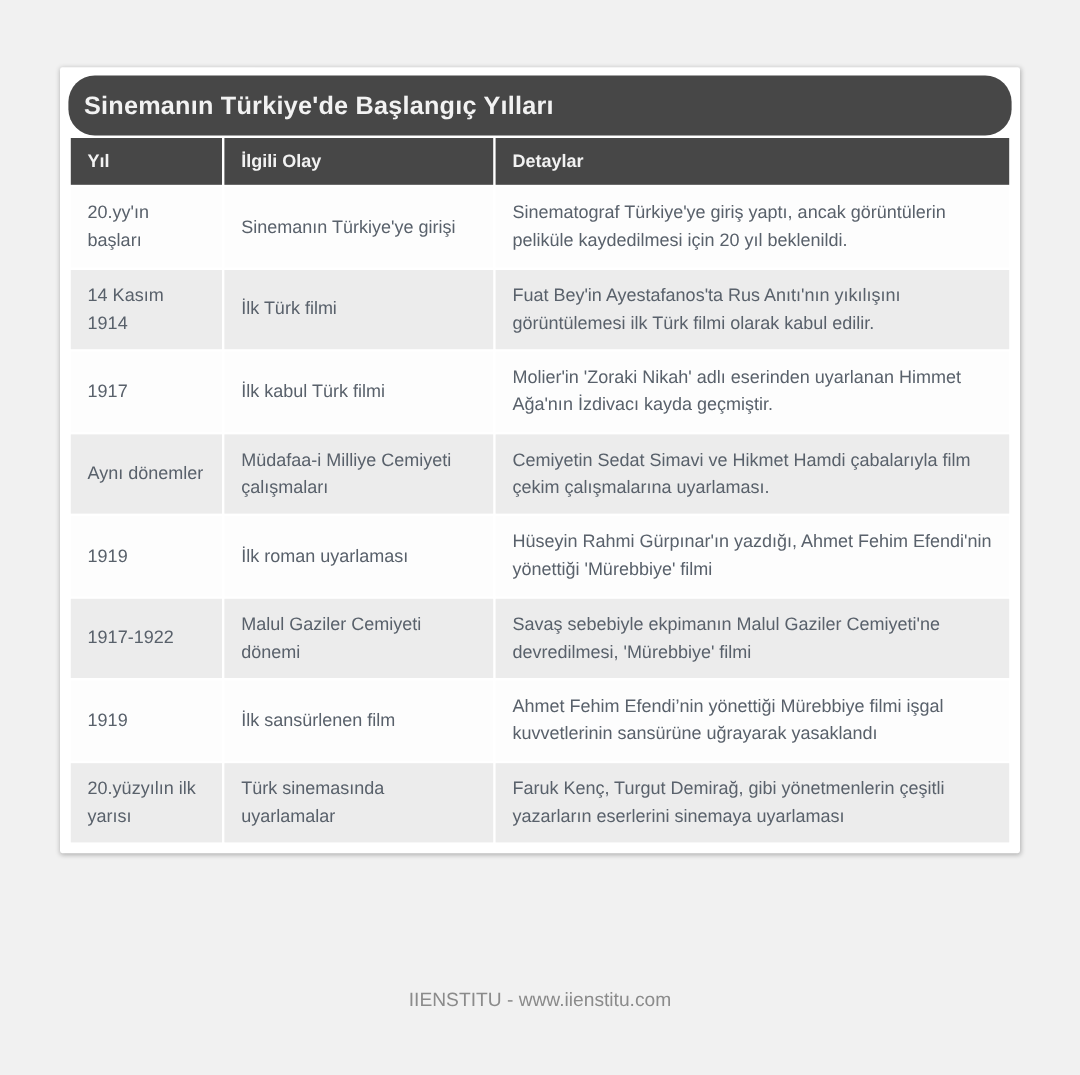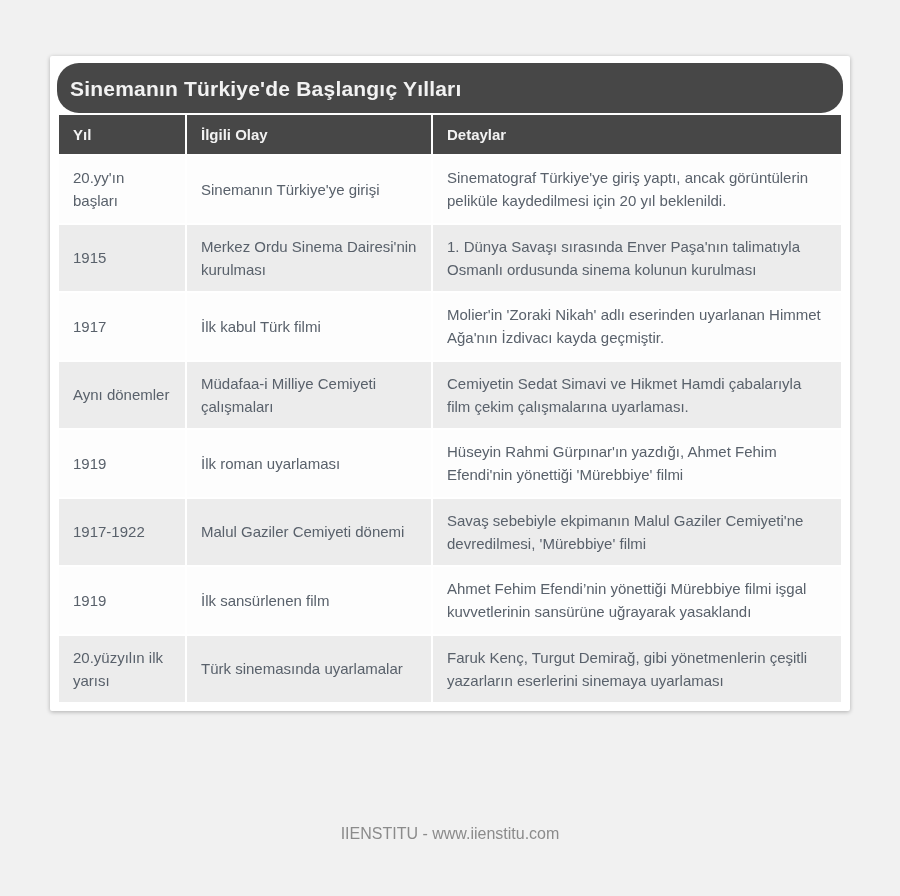--- a/index.html
+++ b/index.html
@@ -41,21 +41,21 @@
   table.events th {
     background: var(--header-bg, #474747);
     color: var(--header-text, #f2f2f2);
     text-align: left;
     font-size: 15px;
     font-weight: bold;
     padding: 11px 14px;
     margin-top: 12px;
   }
   table.events th.col0 { width: 126px; }
-  table.events th.col1 { width: 244px; }
+  table.events th.col1 { width: 224px; }
   table.events td {
     font-size: 15px;
     line-height: 1.55;
     color: var(--body-text, #59616b);
     padding: 10px 14px;
     vertical-align: middle;
     height: 44px;
     word-wrap: break-word;
   }
   table.events tbody tr:nth-child(odd) td  { background: var(--row-bg, #fdfdfd); }
@@ -84,23 +84,23 @@
           <th class="col2">Detaylar</th>
         </tr>
     </thead>
     <tbody id="body-rows">
         <tr>
           <td class="col0">20.yy'ın başları</td>
           <td class="col1">Sinemanın Türkiye'ye girişi</td>
           <td class="col2">Sinematograf Türkiye'ye giriş yaptı, ancak görüntülerin peliküle kaydedilmesi için 20 yıl beklenildi.</td>
         </tr>
         <tr>
-          <td class="col0">1915</td>
-          <td class="col1">Merkez Ordu Sinema Dairesi'nin kurulması</td>
-          <td class="col2">1. Dünya Savaşı sırasında Enver Paşa'nın talimatıyla Osmanlı ordusunda sinema kolunun kurulması</td>
+          <td class="col0">14 Kasım 1914</td>
+          <td class="col1">İlk Türk filmi</td>
+          <td class="col2">Fuat Bey'in Ayestafanos'ta Rus Anıtı'nın yıkılışını görüntülemesi ilk Türk filmi olarak kabul edilir.</td>
         </tr>
         <tr>
           <td class="col0">1917</td>
           <td class="col1">İlk kabul Türk filmi</td>
           <td class="col2">Molier'in 'Zoraki Nikah' adlı eserinden uyarlanan Himmet Ağa'nın İzdivacı kayda geçmiştir.</td>
         </tr>
         <tr>
           <td class="col0">Aynı dönemler</td>
           <td class="col1">Müdafaa-i Milliye Cemiyeti çalışmaları</td>
           <td class="col2">Cemiyetin Sedat Simavi ve Hikmet Hamdi çabalarıyla film çekim çalışmalarına uyarlaması.</td>

